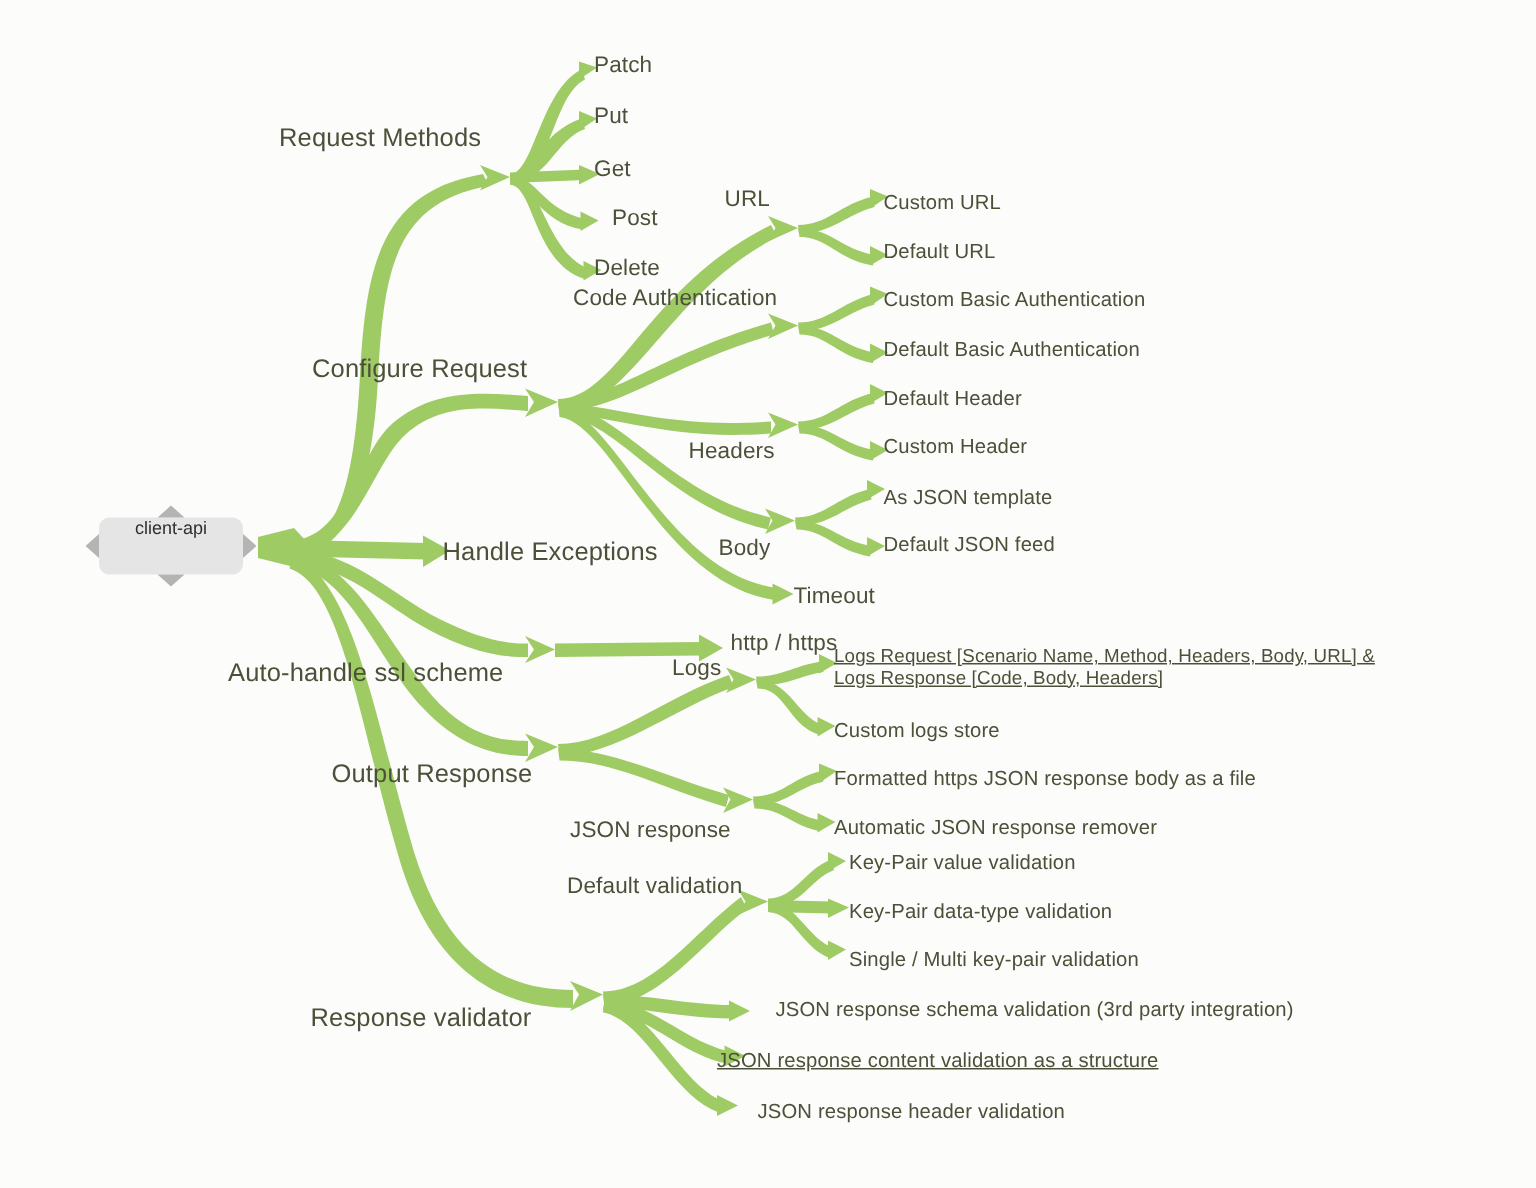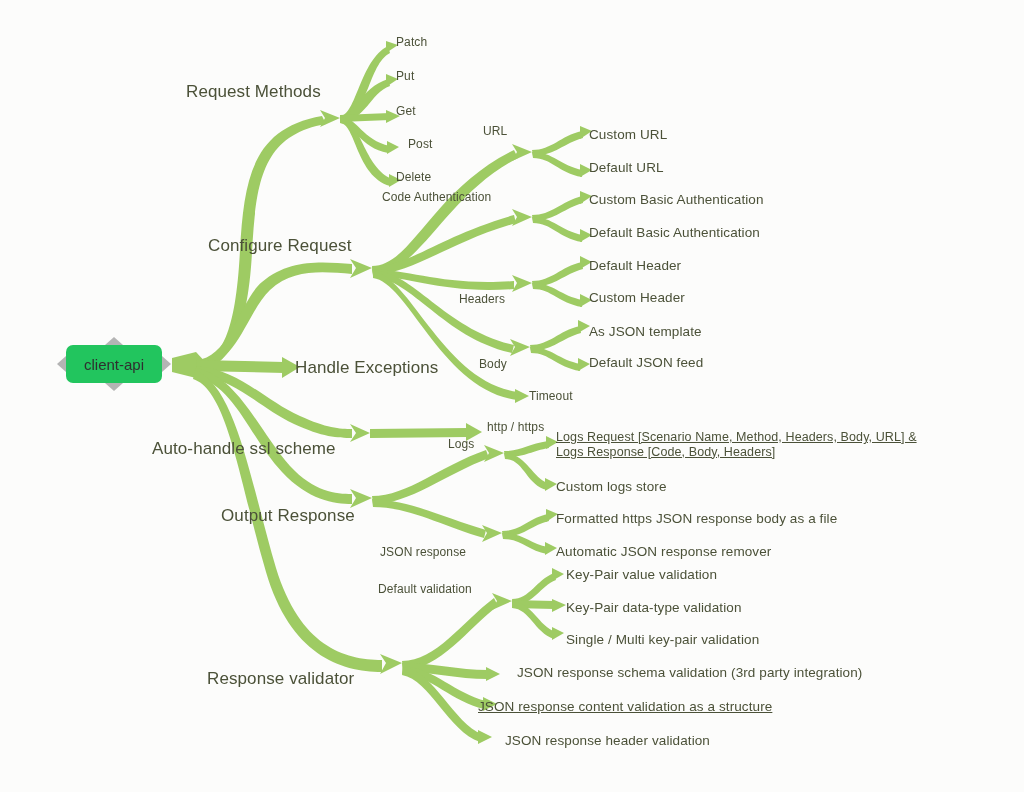--- a/index.html
+++ b/index.html
@@ -14,34 +14,34 @@
   svg.branches{position:absolute;left:0;top:0;width:1024px;height:792px;}
 
   .label{
     position:absolute;
     color:#4b5138;
     white-space:pre;
     line-height:1.18;
     letter-spacing:.1px;
   }
   .lvl1{font-size:17px;}
-  .lvl2{font-size:12px;}
+  .lvl2{font-size:15px;}
   .lvl3{font-size:13.5px;}
   .lvl3.small{font-size:12.5px;text-decoration:underline;}
 
   
   #root-node{
     position:absolute;
     left:66px;top:345px;
     width:96px;height:38px;
-    background:#22c55e;
+    background:#e5e5e5;
     border-radius:7px;
-    display:flex;align-items:center;justify-content:center;
+    display:flex;justify-content:center;
     color:#2f2f2f;
-    font-size:15px;
+    font-size:12px;
   }
   #root-node .tri{position:absolute;width:0;height:0;}
   #root-node .tri.left{left:-9px;top:11px;border-top:8px solid transparent;border-bottom:8px solid transparent;border-right:9px solid #b4b4b4;}
   #root-node .tri.right{right:-9px;top:11px;border-top:8px solid transparent;border-bottom:8px solid transparent;border-left:9px solid #b4b4b4;}
   #root-node .tri.top{top:-8px;left:39px;border-left:9px solid transparent;border-right:9px solid transparent;border-bottom:8px solid #b4b4b4;}
   #root-node .tri.bottom{bottom:-8px;left:39px;border-left:9px solid transparent;border-right:9px solid transparent;border-top:8px solid #b4b4b4;}
 </style>
 </head>
 <body>
 

